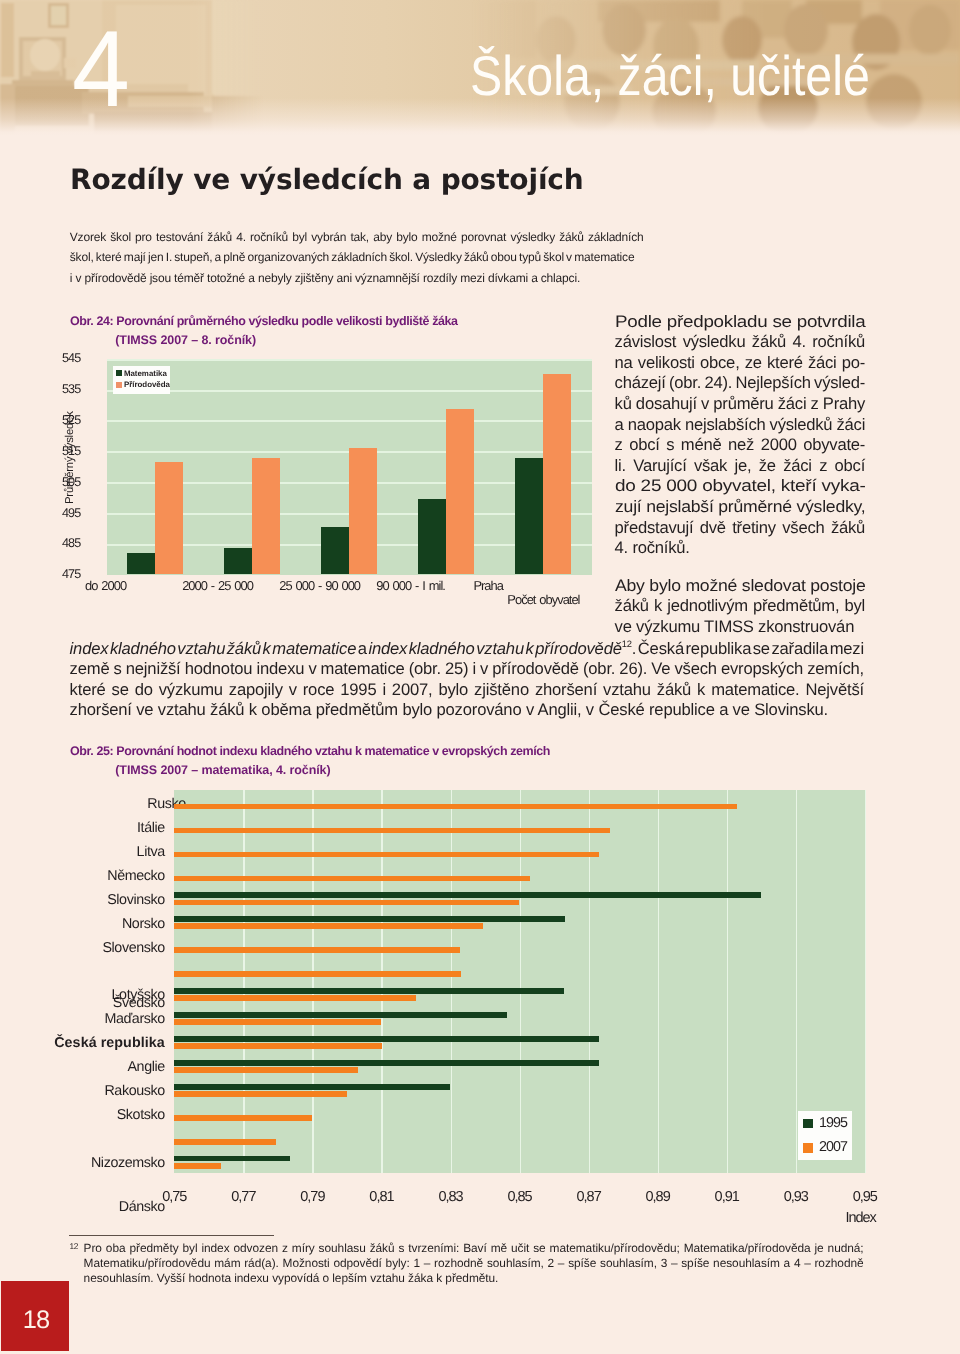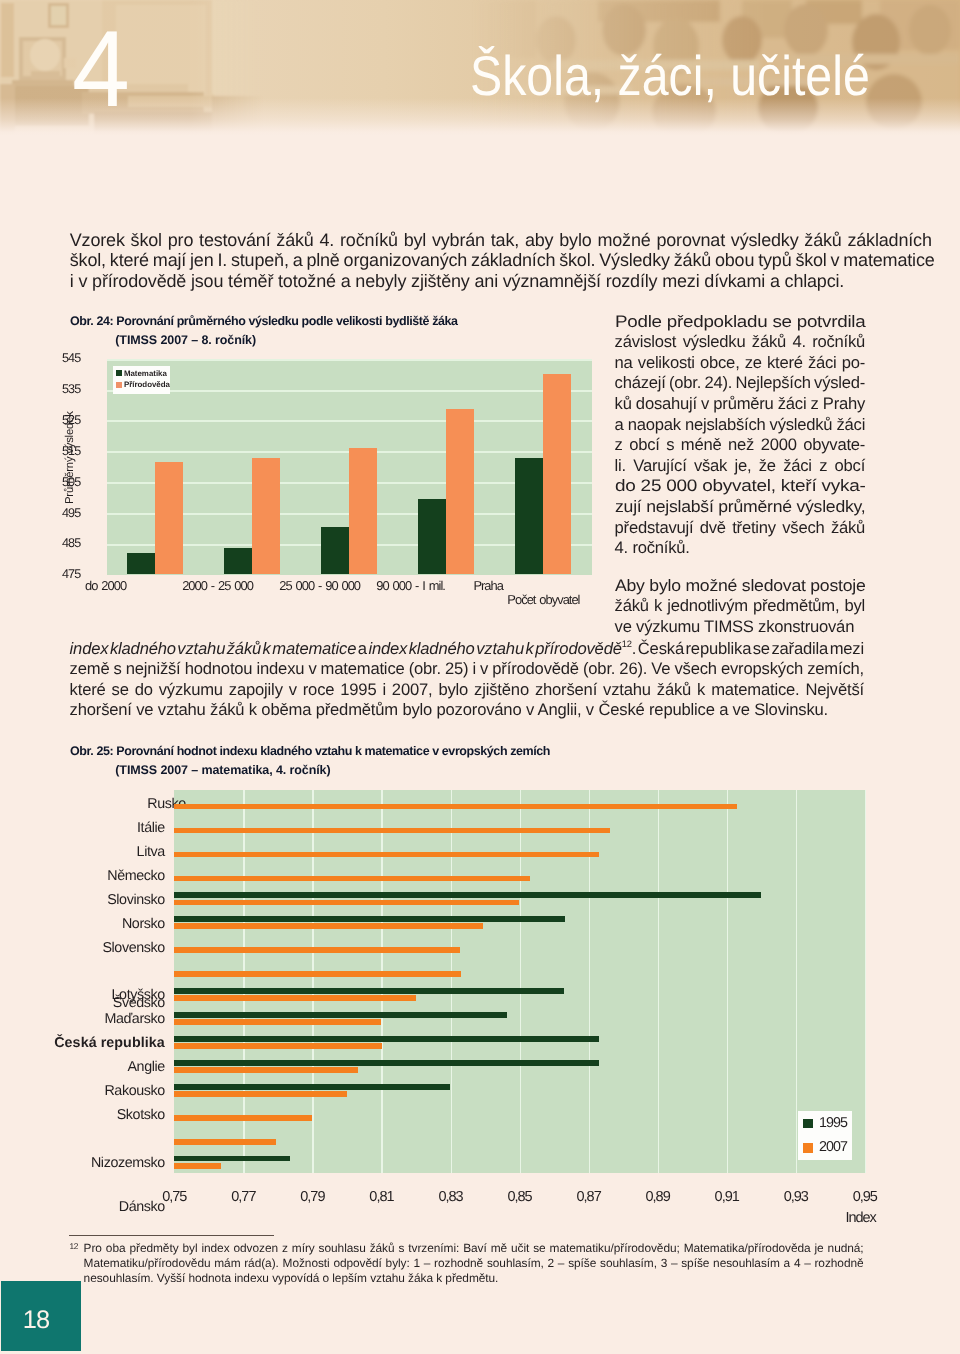--- a/index.html
+++ b/index.html
@@ -19,33 +19,33 @@
            font-family:"Liberation Sans",sans-serif;font-weight:400;line-height:56.5px;white-space:nowrap;
            transform:scaleX(0.862);transform-origin:0 0;}
 
   
   .sec-title{position:absolute;left:70px;top:166px;font-size:28px;font-weight:bold;
              font-family:"DejaVu Sans",sans-serif;
              color:#231f20;letter-spacing:-0.15px;line-height:28px;}
   .ln{position:absolute;white-space:nowrap;color:#231f20;text-align:center;}
   .lnj{position:absolute;color:#231f20;white-space:nowrap;transform-origin:0 0;}
   .lnj,.ln{display:inline-block;}
-  .intro .ln,.intro .lnj{font-size:18px;left:69.8px;letter-spacing:-0.18px;}
+  .intro .ln,.intro .lnj{font-size:12px;left:69.8px;letter-spacing:-0.18px;}
   .col .ln,.col .lnj{font-size:16.6px;left:614.6px;letter-spacing:-0.22px;}
   .bt .ln,.bt .lnj{font-size:16.6px;left:69.6px;letter-spacing:-0.18px;}
   .fn .ln,.fn .lnj{font-size:11.9px;left:83.6px;letter-spacing:-0.06px;}
   .fn .marker{position:absolute;left:69.5px;font-size:8.3px;color:#231f20;letter-spacing:-0.3px;}
 
   .fnrule{position:absolute;left:69px;top:1235px;width:205px;height:1px;background:#5d5048;}
-  .pagetab{position:absolute;left:1px;top:1281px;width:80px;height:70px;background:#0f766e;}
+  .pagetab{position:absolute;left:1px;top:1281px;width:68px;height:70px;background:#b91c1c;}
   .pagetab span{position:absolute;left:0;top:26.8px;width:70px;text-align:center;
                 font-size:25.4px;color:#fdf2e9;font-weight:400;line-height:25.4px;letter-spacing:-0.9px;}
 
   
-  .figcap{position:absolute;font-size:12.5px;font-weight:bold;color:#0f172a;white-space:nowrap;letter-spacing:-0.42px;}
+  .figcap{position:absolute;font-size:12.5px;font-weight:bold;color:#701a75;white-space:nowrap;letter-spacing:-0.42px;}
   .plot{position:absolute;background:#c8dec2;}
   .gridline{position:absolute;height:1.5px;background:#e4f3e0;}
   .vgridline{position:absolute;width:1.5px;background:#e9f5e6;}
   .bar{position:absolute;}
   .ytick{position:absolute;font-size:12.6px;color:#231f20;text-align:center;line-height:12.6px;letter-spacing:-0.85px;}
   .xtick{position:absolute;font-size:12.9px;color:#231f20;text-align:left;line-height:12.9px;white-space:nowrap;letter-spacing:-0.98px;word-spacing:1.3px;}
   .axtitle{position:absolute;font-size:12.9px;color:#231f20;line-height:12.9px;letter-spacing:-0.98px;word-spacing:1.3px;}
   .ylab{position:absolute;font-size:11.4px;color:#231f20;transform-origin:0 0;
         transform:rotate(-90deg);white-space:nowrap;line-height:11.4px;letter-spacing:-0.25px;}
   .legend24{position:absolute;background:#fdfdfb;}
@@ -160,20 +160,21 @@
         <rect x="700" y="78" width="120" height="8" fill="#d9bf9c"></rect>
       </g>
 
       <rect x="0" y="0" width="960" height="136" fill="url(#fade)"></rect>
     </svg>
 
     <div class="chapnum">4</div>
     <div class="chaptitle">Škola, žáci, učitelé</div>
   </div>
 
+  <div class="sec-title">Rozdíly ve výsledcích a postojích</div>
 
   <div class="intro" id="introBlock">
       <div class="lnj" style="top: 229.6px; word-spacing: 1.03574px;">Vzorek škol pro testování žáků 4. ročníků byl vybrán tak, aby bylo možné porovnat výsledky žáků základních</div>
       <div class="lnj" style="top: 250.2px; word-spacing: -0.91489px;">škol, které mají jen I. stupeň, a plně organizovaných základních škol. Výsledky žáků obou typů škol v matematice</div>
       <div class="ln" style="top:270.8px;">i v přírodovědě jsou téměř totožné a nebyly zjištěny ani významnější rozdíly mezi dívkami a chlapci.</div>
     </div>
   <div class="col" id="colBlock1">
       <div class="lnj" style="top: 311.6px; transform: scaleX(1.13212);">Podle předpokladu se potvrdila</div>
       <div class="lnj" style="top: 332.2px; word-spacing: 2.00781px;">závislost výsledku žáků 4. ročníků</div>
       <div class="lnj" style="top: 352.8px; word-spacing: 0.796875px;">na velikosti obce, ze které žáci po-</div>

